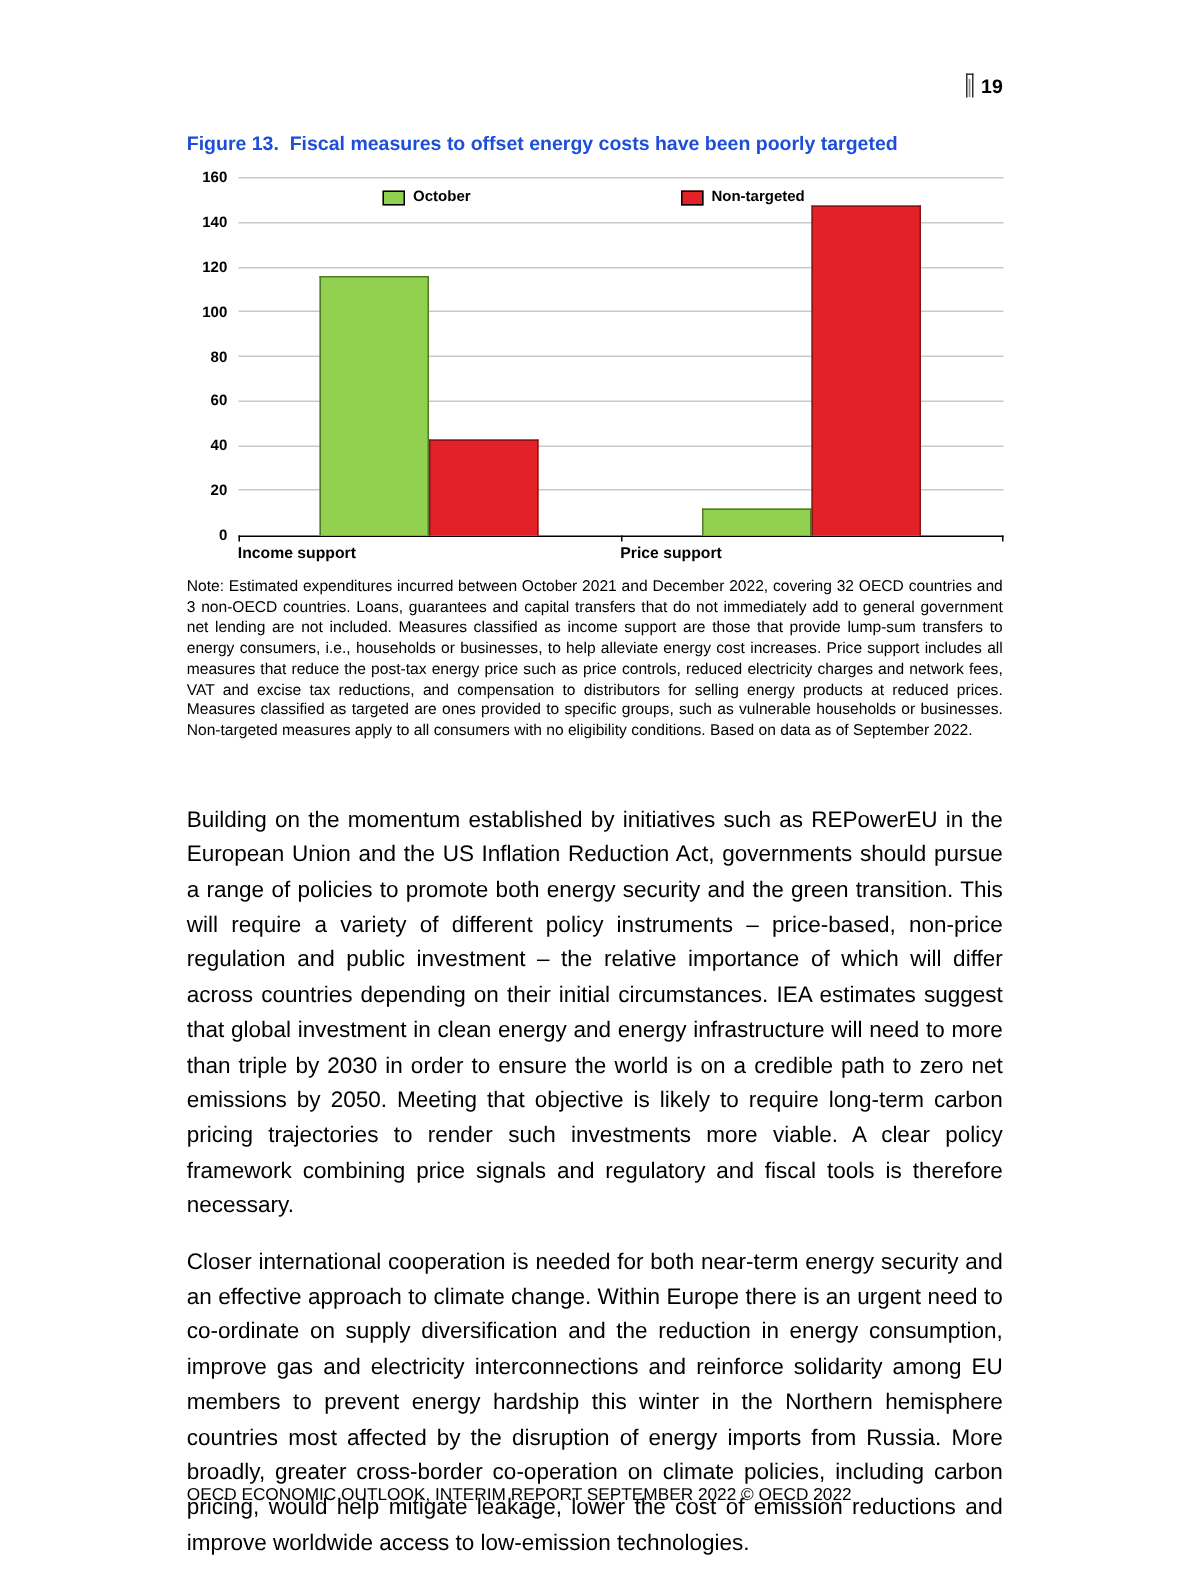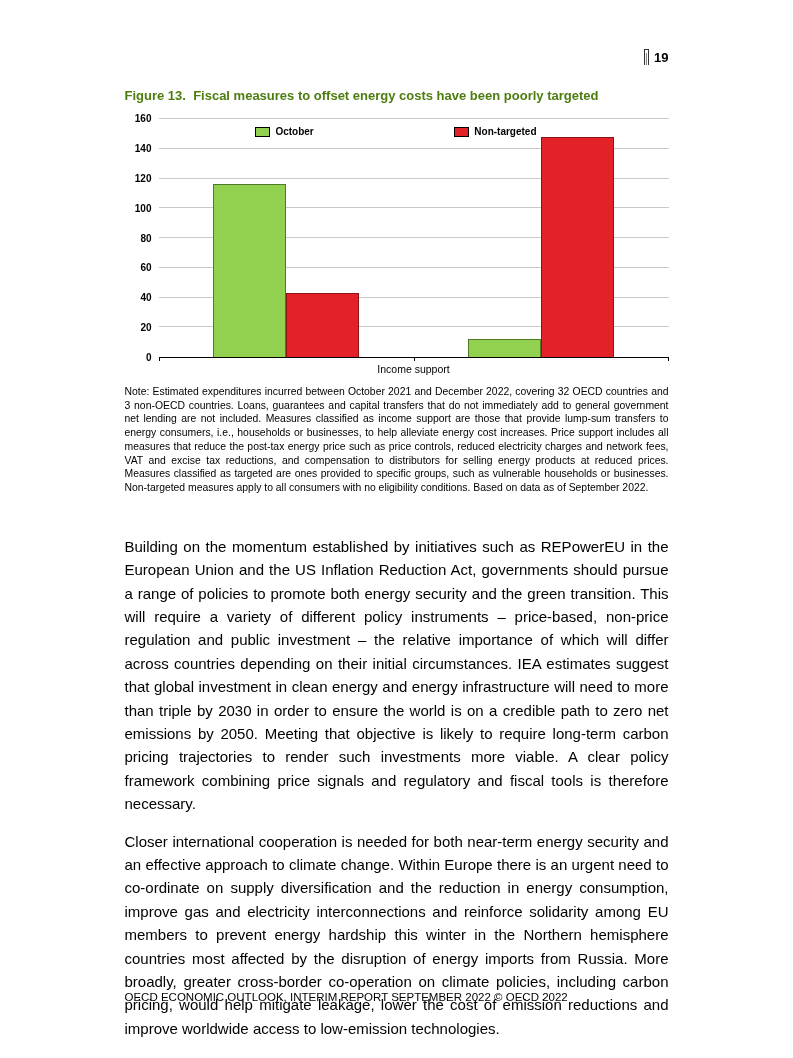--- a/index.html
+++ b/index.html
@@ -13,21 +13,21 @@
     overflow:hidden;
   }
   .page-number {
     position:absolute; top:50px; right:87px;
     font-size:13px; font-weight:bold;
   }
   .page-number .bar { color:#888; font-weight:normal; margin-right:5px; }
   .content { padding:88px 87px 0 87px; }
 
   .fig-title {
-    font-size:13px; font-weight:bold; color:#4d7c0f;
+    font-size:13px; font-weight:bold; color:#1d4ed8;
     white-space:pre-wrap;
   }
   .fig-subtitle { font-size:12px; margin-top:12px; }
 
   
   .chart { margin-top:16px; }
   .plot-row { display:flex; }
   .y-axis { position:relative; width:34px; }
   .ytick {
     position:absolute; right:7px; transform:translateY(50%);
@@ -52,21 +52,21 @@
   .legend-item {
     position:absolute; top:7px;
     display:flex; align-items:center; gap:5px;
     font-size:10px; font-weight:bold;
   }
   .legend-swatch {
     width:15px; height:10px; border:1px solid #000; box-sizing:border-box;
   }
   .xtick { position:absolute; top:100%; width:1px; height:4px; background:#000; }
   .x-labels { display:flex; margin-left:34px; margin-top:5px; }
-  .x-labels div { flex:1; text-align:center; font-size:10.5px; font-weight:normal; }
+  .x-labels div { flex:1; text-align:left; font-size:10.5px; font-weight:bold; }
 
   
   .note {
     margin-top:10px; font-size:10.4px; line-height:1.32; text-align:justify;
   }
   .source { font-size:10.4px; line-height:1.32; }
 
   
   .body-text { margin-top:40px; }
   .body-text p {
@@ -138,20 +138,21 @@
           </div>
 
           <div class="xtick" style="left:0"></div>
           <div class="xtick" style="left:50%"></div>
           <div class="xtick" style="left:calc(100% - 1px)"></div>
         </div>
       </div>
 
       <div class="x-labels">
         <div>Income support</div>
+        <div>Price support</div>
       </div>
     </div>
 
     <div class="note">Note: Estimated expenditures incurred between October 2021 and December 2022, covering 32 OECD countries and 3 non-OECD countries. Loans, guarantees and capital transfers that do not immediately add to general government net lending are not included. Measures classified as income support are those that provide lump-sum transfers to energy consumers, i.e., households or businesses, to help alleviate energy cost increases. Price support includes all measures that reduce the post-tax energy price such as price controls, reduced electricity charges and network fees, VAT and excise tax reductions, and compensation to distributors for selling energy products at reduced prices. Measures classified as targeted are ones provided to specific groups, such as vulnerable households or businesses. Non-targeted measures apply to all consumers with no eligibility conditions. Based on data as of September 2022.</div>
 
     <div class="body-text">
       <p>Building on the momentum established by initiatives such as REPowerEU in the European Union and the US Inflation Reduction Act, governments should pursue a range of policies to promote both energy security and the green transition. This will require a variety of different policy instruments – price-based, non-price regulation and public investment – the relative importance of which will differ across countries depending on their initial circumstances. IEA estimates suggest that global investment in clean energy and energy infrastructure will need to more than triple by 2030 in order to ensure the world is on a credible path to zero net emissions by 2050. Meeting that objective is likely to require long-term carbon pricing trajectories to render such investments more viable. A clear policy framework combining price signals and regulatory and fiscal tools is therefore necessary.</p>
       <p>Closer international cooperation is needed for both near-term energy security and an effective approach to climate change. Within Europe there is an urgent need to co-ordinate on supply diversification and the reduction in energy consumption, improve gas and electricity interconnections and reinforce solidarity among EU members to prevent energy hardship this winter in the Northern hemisphere countries most affected by the disruption of energy imports from Russia. More broadly, greater cross-border co-operation on climate policies, including carbon pricing, would help mitigate leakage, lower the cost of emission reductions and improve worldwide access to low-emission technologies.</p>
     </div>
 

